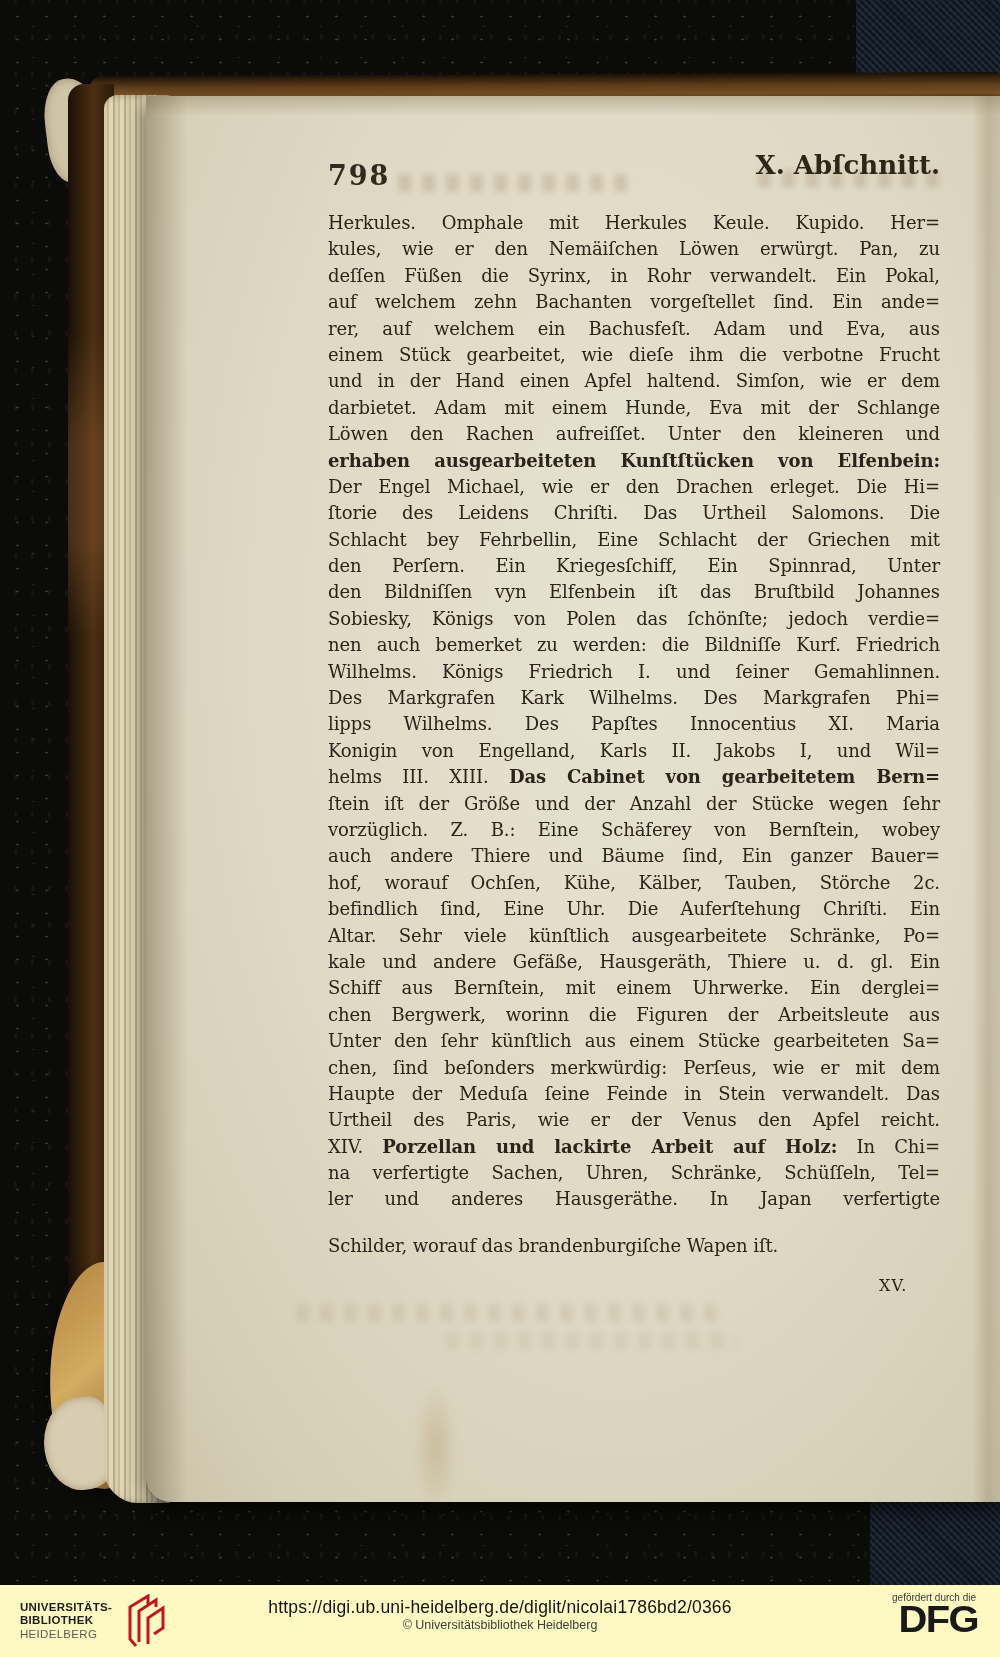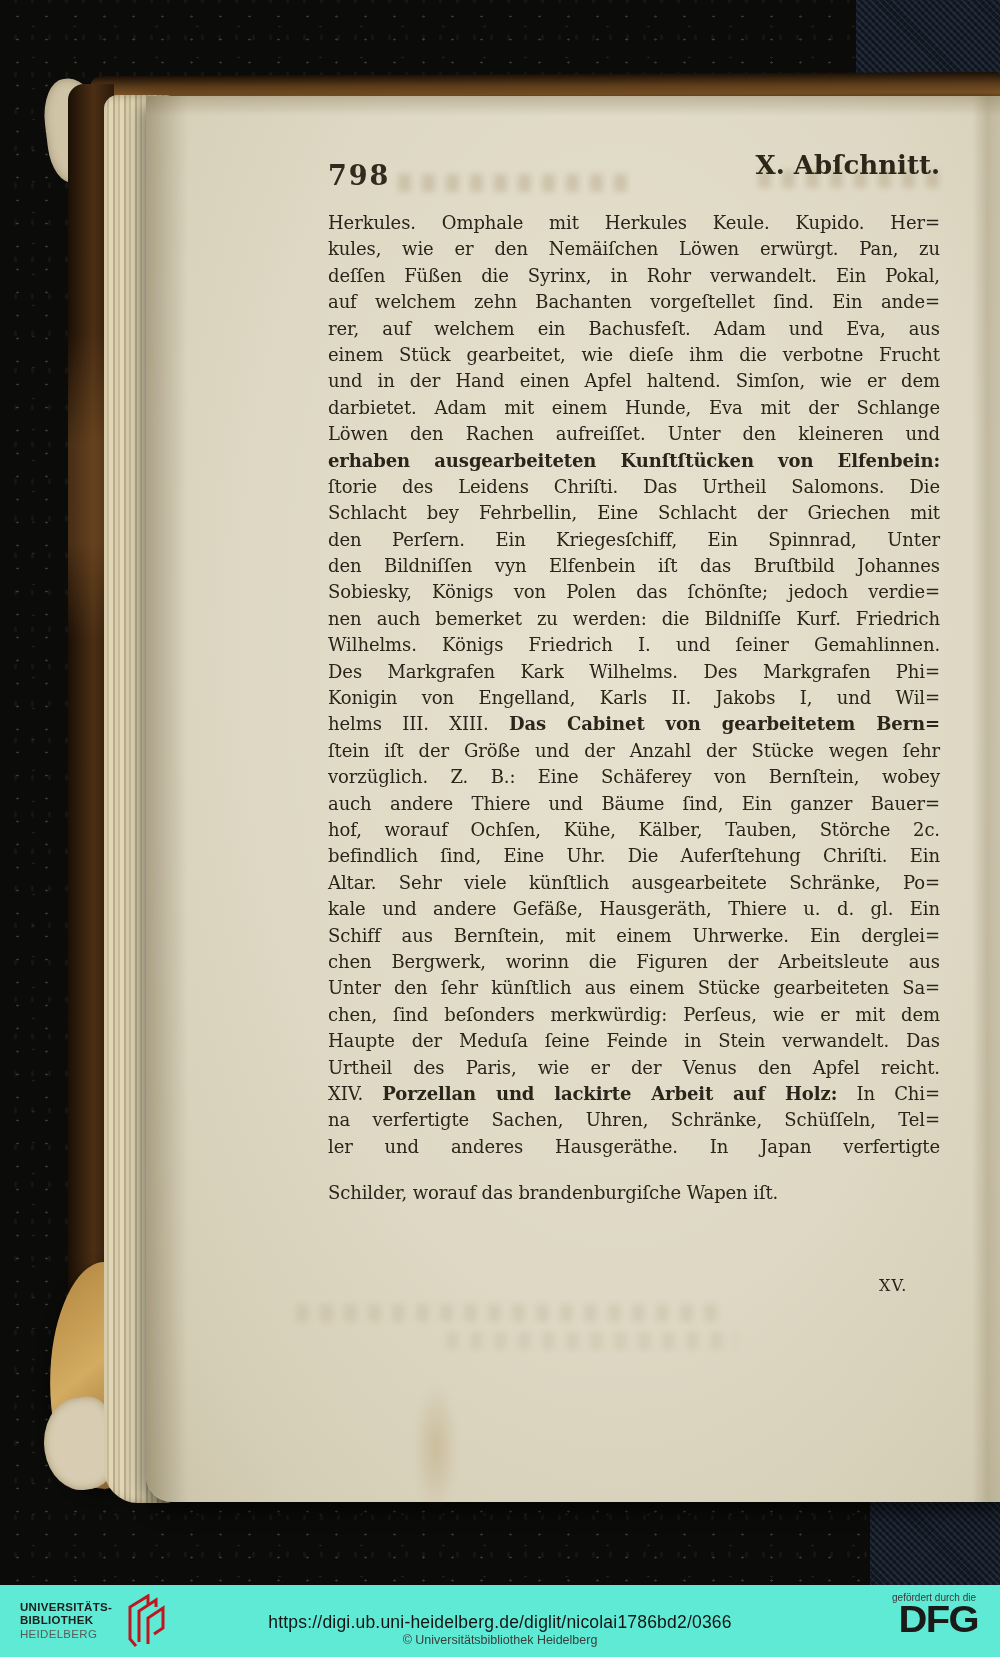--- a/index.html
+++ b/index.html
@@ -62,27 +62,27 @@
   .smudge-d{left:300px;top:1236px;width:290px;opacity:.25;}
   .body-text{position:absolute;left:182px;top:114px;width:612px;color:#2b241a;
       font-size:18px;line-height:26.4px;letter-spacing:-.1px;}
   .line{text-align:justify;white-space:normal;height:26.4px;overflow:visible;}
   .line::after{content:"";display:inline-block;width:100%;height:0;}
   .line.nj{text-align:left;margin-top:20px;}
   .line.nj::after{content:none;}
   .b{font-weight:bold;}
   .catchword{position:absolute;left:733px;top:1180px;font-size:16px;color:#2b241a;letter-spacing:1px;}
   
-  .footer{position:absolute;left:0;top:1585px;width:1000px;height:72px;background:#5eead4;
+  .footer{position:absolute;left:0;top:1585px;width:1000px;height:72px;background:#fef9c3;
       font-family:"Liberation Sans","DejaVu Sans",sans-serif;display:flex;align-items:center;}
   .f-left{position:absolute;left:20px;top:9px;display:flex;align-items:center;}
   .lib-text{font-size:11.5px;line-height:13.5px;color:#1d1d1b;font-weight:bold;letter-spacing:.3px;}
   .lib-text .l3{font-weight:normal;color:#5a5a58;}
   .lib-logo{margin-left:10px;}
-  .f-center{position:absolute;left:0;width:1000px;text-align:center;top:27px;}
+  .f-center{position:absolute;left:0;width:1000px;text-align:center;top:12px;}
   .f-url{font-size:17.5px;color:#141414;letter-spacing:.2px;}
   .f-copy{font-size:12.5px;color:#3c3c3a;}
   .f-right{position:absolute;right:22px;top:7px;text-align:right;}
   .f-note{font-size:10px;color:#3a3a38;margin-right:2px;}
   .f-dfg{font-size:37px;font-weight:bold;color:#1a1a18;letter-spacing:-1.5px;line-height:34px;
       transform:scaleX(1.08);transform-origin:right;}
 </style>
 </head>
 <body>
 
@@ -115,28 +115,30 @@
         <div class="line"><span>Herkules.  Omphale mit Herkules Keule.  Kupido.  Her=</span></div>
         <div class="line"><span>kules, wie er den Nemäiſchen Löwen erwürgt.  Pan, zu</span></div>
         <div class="line"><span>deſſen Füßen die Syrinx, in Rohr verwandelt.  Ein Pokal,</span></div>
         <div class="line"><span>auf welchem zehn Bachanten vorgeſtellet ſind.  Ein ande=</span></div>
         <div class="line"><span>rer, auf welchem ein Bachusfeſt.  Adam und Eva, aus</span></div>
         <div class="line"><span>einem Stück gearbeitet, wie dieſe ihm die verbotne Frucht</span></div>
         <div class="line"><span>und in der Hand einen Apfel haltend.  Simſon, wie er dem</span></div>
         <div class="line"><span>darbietet.  Adam mit einem Hunde,  Eva mit der Schlange</span></div>
         <div class="line"><span>Löwen den Rachen aufreiſſet.  Unter den kleineren und</span></div>
         <div class="line"><span class="b">erhaben ausgearbeiteten Kunſtſtücken von Elfenbein:</span></div>
+        <div class="line"><span>Der Engel Michael, wie er den Drachen erleget.  Die Hi=</span></div>
         <div class="line"><span>ſtorie des Leidens Chriſti.  Das Urtheil Salomons.  Die</span></div>
         <div class="line"><span>Schlacht bey Fehrbellin,  Eine Schlacht der Griechen mit</span></div>
         <div class="line"><span>den Perſern.  Ein Kriegesſchiff,  Ein Spinnrad,  Unter</span></div>
         <div class="line"><span>den Bildniſſen vyn Elfenbein iſt das Bruſtbild Johannes</span></div>
         <div class="line"><span>Sobiesky, Königs von Polen das ſchönſte; jedoch verdie=</span></div>
         <div class="line"><span>nen auch bemerket zu werden: die Bildniſſe Kurf. Friedrich</span></div>
         <div class="line"><span>Wilhelms.  Königs Friedrich I. und ſeiner Gemahlinnen.</span></div>
         <div class="line"><span>Des Markgrafen Kark Wilhelms.  Des Markgrafen Phi=</span></div>
+        <div class="line"><span>lipps Wilhelms.  Des Papſtes Innocentius XI.  Maria</span></div>
         <div class="line"><span>Konigin von Engelland, Karls II.  Jakobs I, und Wil=</span></div>
         <div class="line"><span>helms III.  XIII. </span><span class="b">Das Cabinet von gearbeitetem Bern=</span></div>
         <div class="line"><span>ſtein iſt der Größe und der Anzahl der Stücke wegen ſehr</span></div>
         <div class="line"><span>vorzüglich.  Z. B.:  Eine Schäferey von Bernſtein, wobey</span></div>
         <div class="line"><span>auch andere Thiere und Bäume ſind,  Ein ganzer Bauer=</span></div>
         <div class="line"><span>hof, worauf Ochſen, Kühe, Kälber, Tauben, Störche 2c.</span></div>
         <div class="line"><span>befindlich ſind,  Eine Uhr.  Die Auferſtehung Chriſti.  Ein</span></div>
         <div class="line"><span>Altar.  Sehr viele künſtlich ausgearbeitete Schränke, Po=</span></div>
         <div class="line"><span>kale und andere Gefäße, Hausgeräth, Thiere u. d. gl.  Ein</span></div>
         <div class="line"><span>Schiff aus Bernſtein, mit einem Uhrwerke.  Ein derglei=</span></div>

